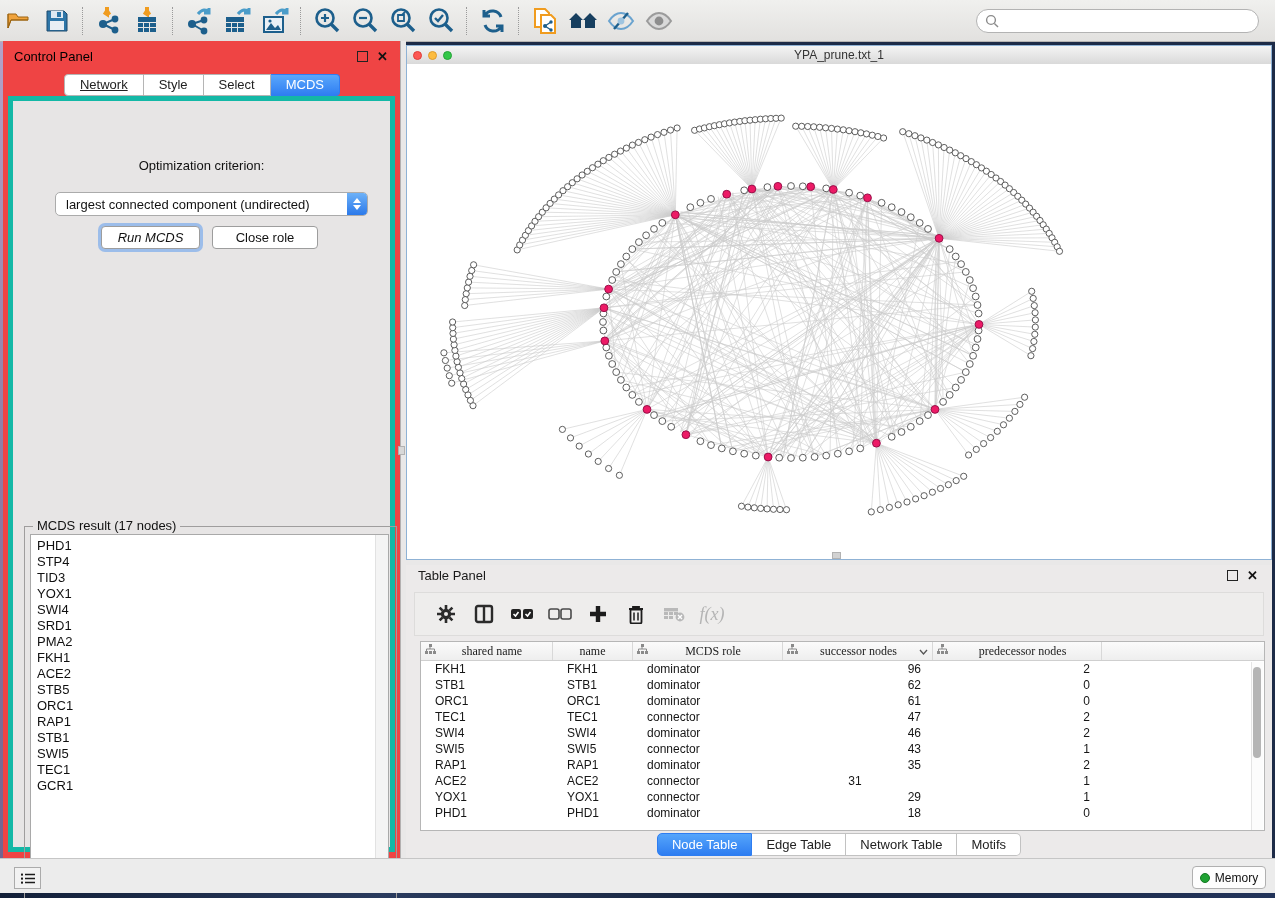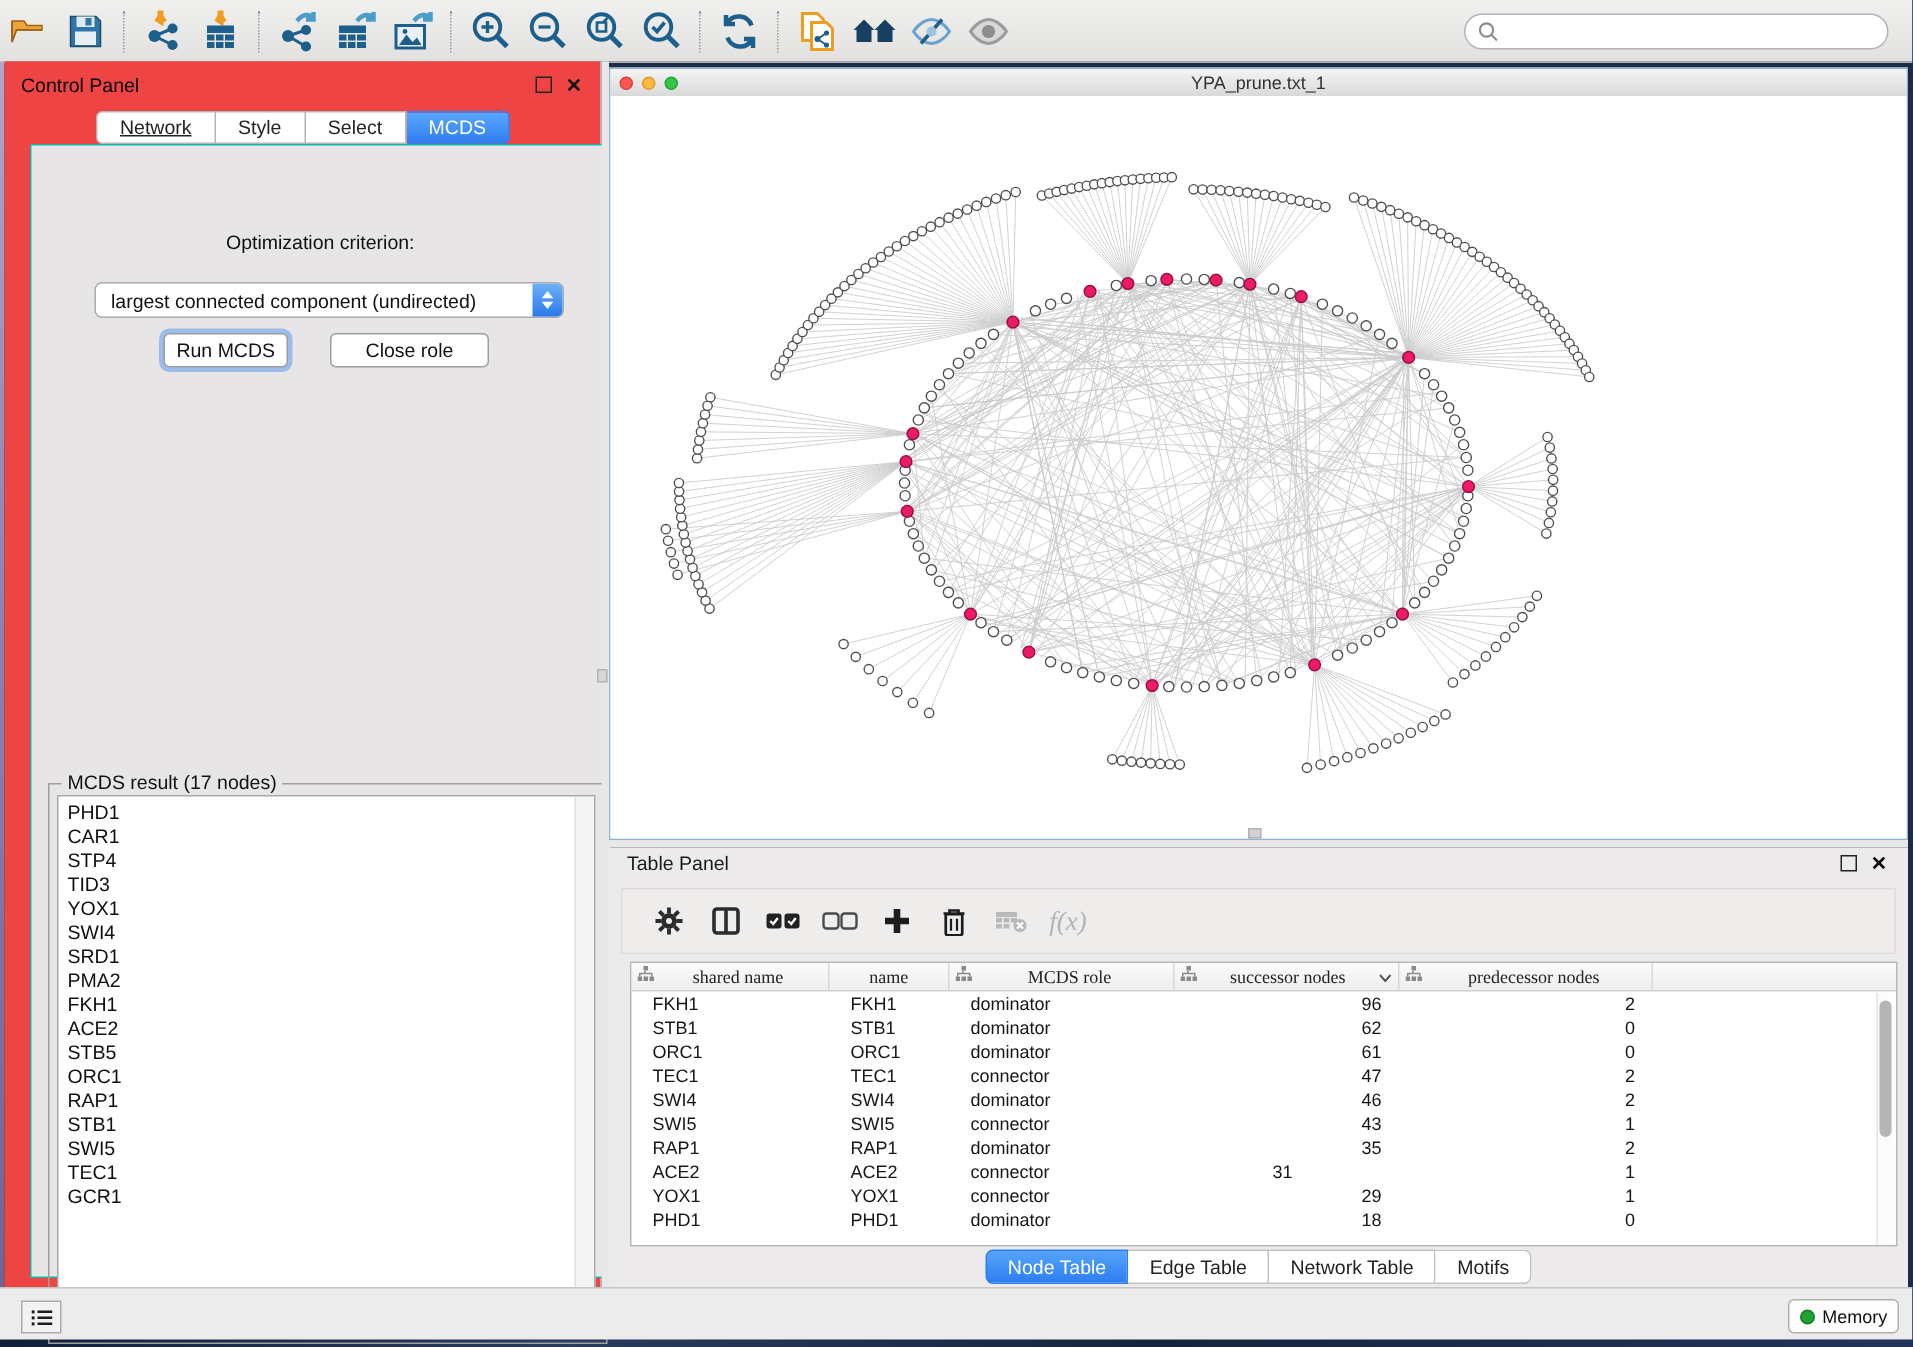--- a/index.html
+++ b/index.html
@@ -19,28 +19,28 @@
   
   #control-panel{left:3px;top:41px;width:398px;height:817px;background:#ef4444;border-right:1px solid #b3b0b0;box-sizing:border-box;}
   .panel-ctl{display:flex;gap:9px;align-items:center;}
   .float-ico{width:9px;height:9px;border:1.5px solid #222;background:transparent;}
   .close-ico{font-size:13px;font-weight:bold;color:#111;line-height:9px;}
   #cp-tabs{left:0;top:33px;width:398px;display:flex;justify-content:center;}
   .cp-tab{height:20px;line-height:20px;padding:0 15px;font-size:13px;background:#fff;border:1px solid #b5b5b5;border-left:none;color:#222;}
   .cp-tab:first-child{border-left:1px solid #b5b5b5;border-radius:4px 0 0 4px;text-decoration:underline;}
   .cp-tab:last-child{border-radius:0 4px 4px 0;}
   .cp-tab.sel{background:linear-gradient(#5aa7fb,#2f7ef2);color:#fff;border-color:#2f7ef2;}
-  #cp-inner{left:17px;top:55px;width:387px;height:756px;background:#e7e5e5;border:1px solid #14b8a6;box-sizing:border-box;}
+  #cp-inner{left:5px;top:55px;width:387px;height:756px;background:#e7e5e5;border:5px solid #14b8a6;box-sizing:border-box;}
   #opt-label{left:0;top:57px;width:100%;text-align:center;font-size:13px;color:#111;}
   #criterion{left:42px;top:91px;width:313px;height:24px;background:#fff;border:1px solid #ababab;border-radius:5px;display:flex;align-items:center;box-sizing:border-box;}
   #criterion .val{flex:1;font-size:13px;padding-left:10px;color:#111;white-space:nowrap;}
   #criterion .stepper{width:20px;height:22px;border-radius:0 4px 4px 0;background:linear-gradient(#6db1f8,#2b79ea);display:flex;flex-direction:column;align-items:center;justify-content:center;gap:2px;}
   .stepper svg{display:block;}
   .pbtn{height:23px;font-size:13px;color:#111;background:#fff;border:1px solid #9d9d9d;border-radius:4px;display:flex;align-items:center;justify-content:center;box-sizing:border-box;}
-  #run-btn{left:88px;top:125px;width:83px;box-shadow:0 0 0 3px rgba(106,162,236,.6);}
+  #run-btn{left:88px;top:125px;width:99px;box-shadow:0 0 0 3px rgba(106,162,236,.6);font-style:italic;}
   #closepanel-btn{left:199px;top:125px;width:106px;}
   #mcds-group{left:11px;top:425px;width:371px;height:372px;border:1px solid #9f9d9d;background:transparent;}
   #mcds-legend{position:absolute;top:-9px;left:8px;background:#e7e5e5;padding:0 4px;font-size:13px;color:#111;}
   #mcds-list{position:absolute;left:5px;top:7px;width:359px;height:358px;background:#fff;border:1px solid #a9a9a9;overflow:hidden;box-sizing:border-box;}
   #mcds-scroll{position:absolute;right:0;top:0;width:12px;height:100%;background:#f4f4f4;border-left:1px solid #e2e2e2;}
   .mcds-item{font-size:13px;line-height:16px;padding-left:6px;color:#101010;}
   
   #net-frame{left:406px;top:45px;width:866px;height:515px;background:#fff;border:1px solid #8fb2d5;box-sizing:border-box;}
   #net-titlebar{left:0;top:0;width:100%;height:18px;background:linear-gradient(#f4f4f4,#d9d9d9);border-bottom:1px solid #b3b3b3;display:flex;align-items:center;}
   .tl{width:9px;height:9px;border-radius:50%;margin-left:6px;}
@@ -255,21 +255,20 @@
       </div>
     </div>
     <div class="abs pbtn" id="run-btn">Run MCDS</div>
     <div class="abs pbtn" id="closepanel-btn">Close role</div>
     <div class="abs" id="mcds-group">
       <div id="mcds-legend">MCDS result (17 nodes)</div>
       <div id="mcds-list">
         <div style="height:3px;"></div>
         <div id="mcds-items">
             <div class="mcds-item">PHD1</div>
-            <div class="mcds-item">CAR1</div>
             <div class="mcds-item">STP4</div>
             <div class="mcds-item">TID3</div>
             <div class="mcds-item">YOX1</div>
             <div class="mcds-item">SWI4</div>
             <div class="mcds-item">SRD1</div>
             <div class="mcds-item">PMA2</div>
             <div class="mcds-item">FKH1</div>
             <div class="mcds-item">ACE2</div>
             <div class="mcds-item">STB5</div>
             <div class="mcds-item">ORC1</div>

